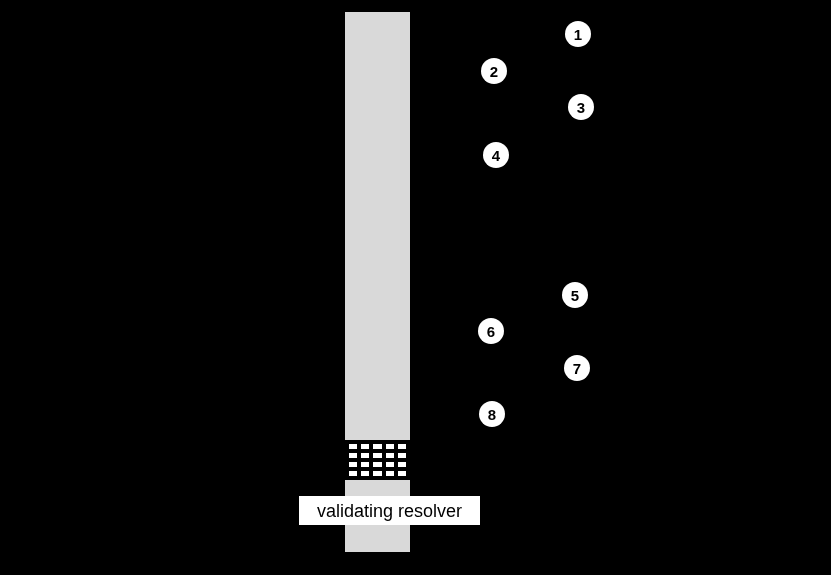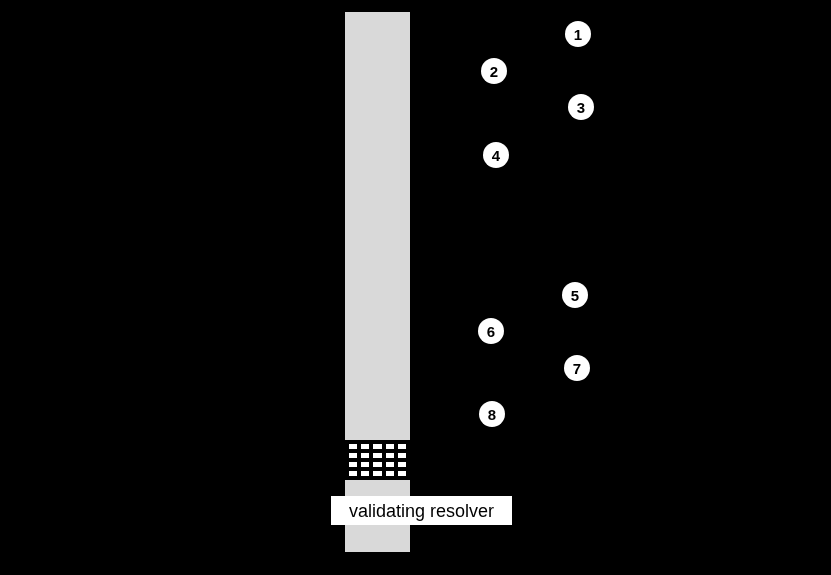--- a/index.html
+++ b/index.html
@@ -57,21 +57,20 @@
     width: 181px;
     height: 29px;
     background: #ffffff;
     color: #000000;
     display: flex;
     align-items: center;
     justify-content: center;
     font-size: 18px;
     line-height: 1;
     white-space: nowrap;
-    margin-left: 32px;
   }
 
   
   .step {
     position: absolute;
     width: 26px;
     height: 26px;
     border-radius: 50%;
     background: #ffffff;
     color: #000000;

